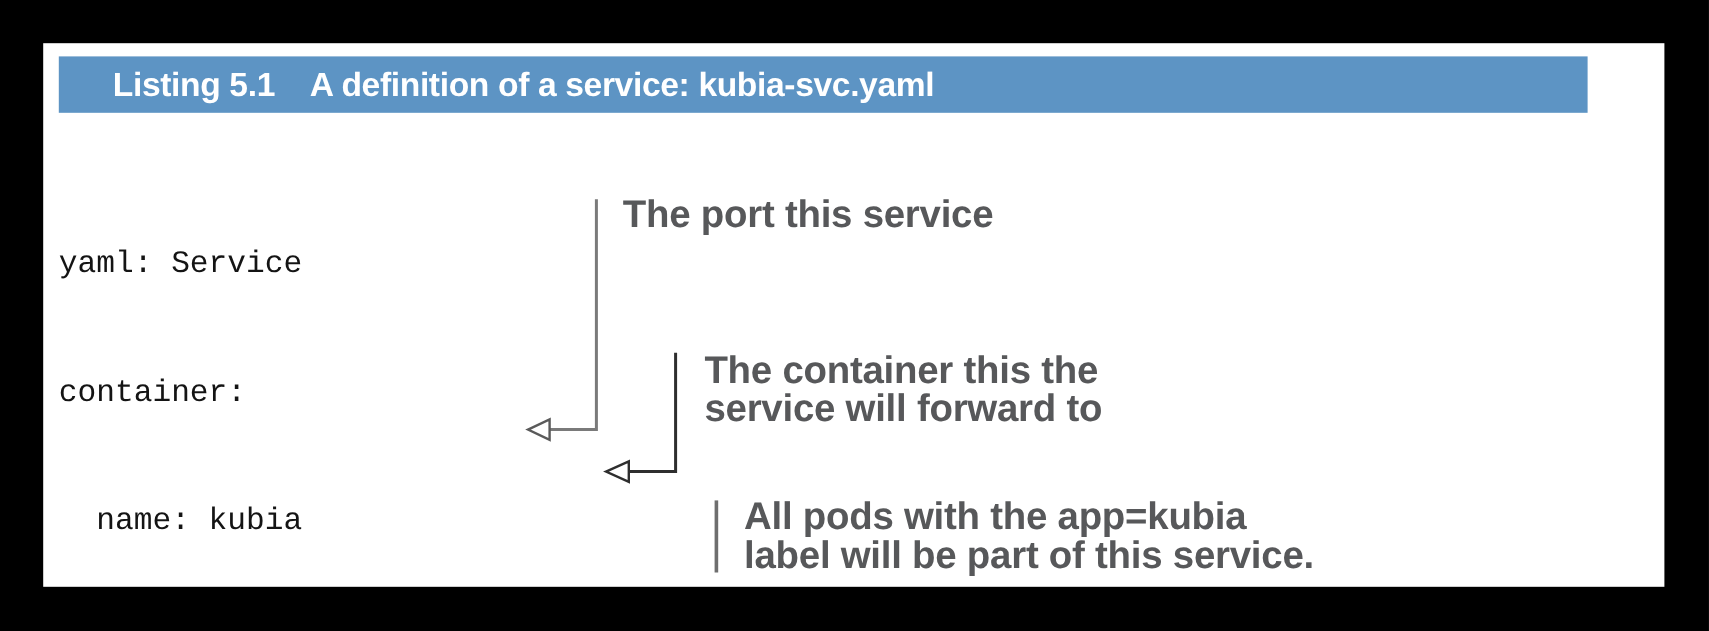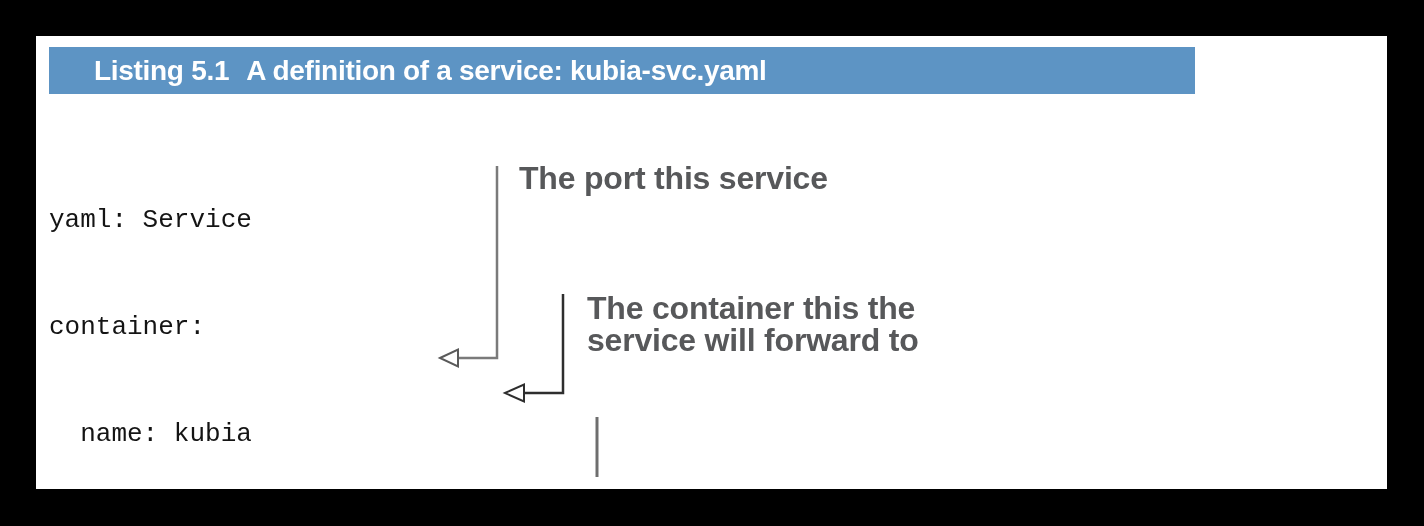--- a/index.html
+++ b/index.html
@@ -7,29 +7,29 @@
   body { position: relative; font-family: "Liberation Sans", sans-serif; }
 
   .page {
     position: absolute; left: 36px; top: 36px;
     width: 1351px; height: 453px;
     background: #ffffff;
   }
 
   .listing-bar {
     position: absolute; left: 13px; top: 11px;
-    width: 1146px; height: 47px;
+    width: 1274px; height: 47px;
     background: #5d94c4;
     display: flex; align-items: center;
     color: #ffffff; font-weight: bold; font-size: 28px;
     letter-spacing: -0.3px;
     white-space: nowrap;
   }
   .listing-bar .listing-label { margin-left: 45px; }
-  .listing-bar .listing-title { margin-left: 17px; }
+  .listing-bar .listing-title { margin-left: 29px; }
 
   .code {
     position: absolute; left: 13px; top: 95px;
     font-family: "Liberation Mono", "DejaVu Sans Mono", monospace;
     font-size: 26px; line-height: 35.8px;
     color: #141414;
     white-space: pre;
   }
 
   .annotation {
@@ -88,14 +88,18 @@
 
   <div class="annotation ann-port">
     <div>The port this service</div>
   </div>
 
   <div class="annotation ann-target">
     <div>The container this the</div>
     <div>service will forward to</div>
   </div>
 
+  <div class="annotation ann-selector">
+    <div>All pods with the app=kubia</div>
+    <div>label will be part of this service.</div>
+  </div>
 
 </div>
 
 </body></html>

